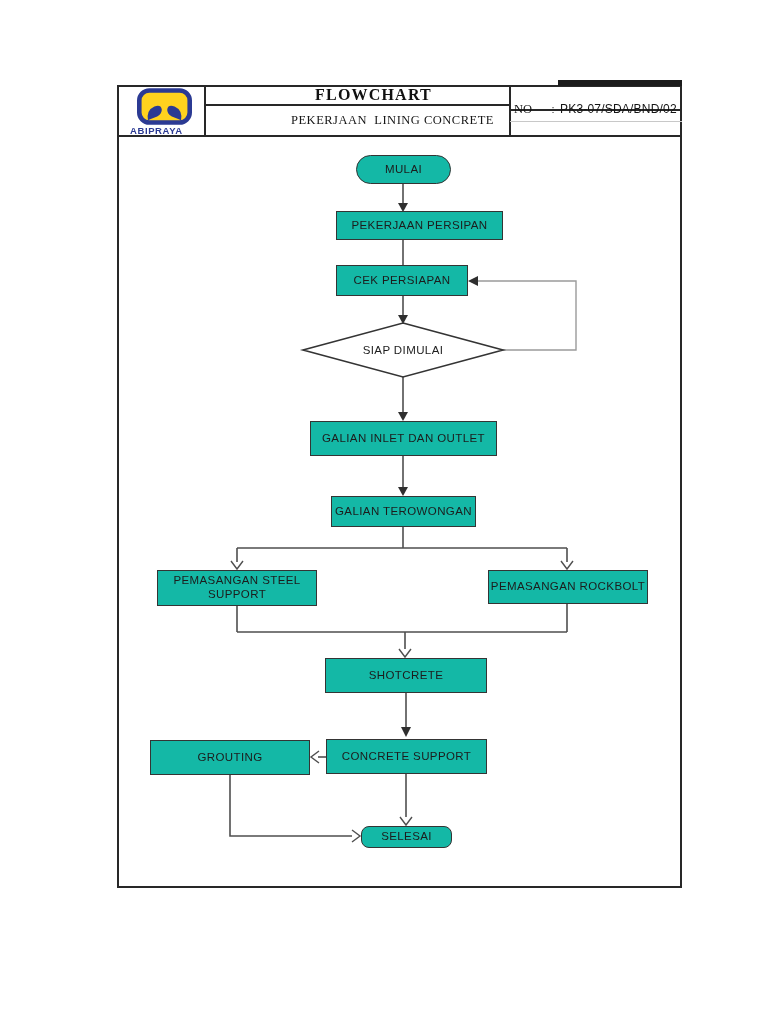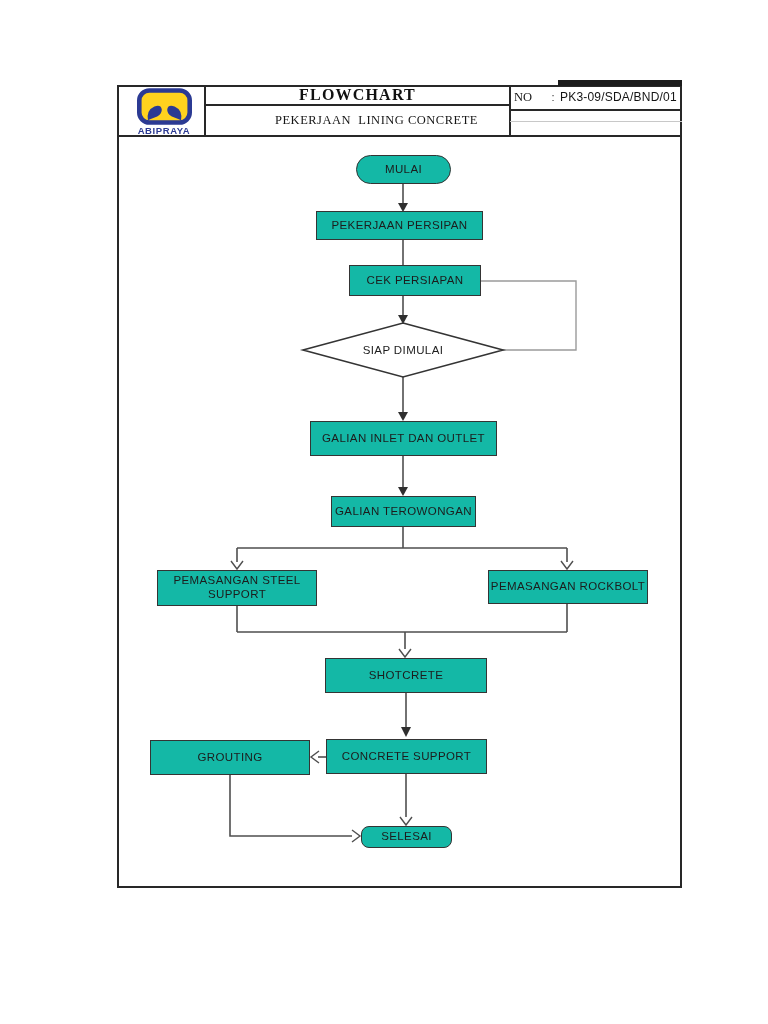--- a/index.html
+++ b/index.html
@@ -5,28 +5,28 @@
   html,body{margin:0;padding:0;}
   body{
     width:768px;height:1024px;background:#ffffff;position:relative;overflow:hidden;
     font-family:"Liberation Sans",sans-serif;color:#1c1c1c;
   }
   .abs{position:absolute;}
   
   .frame{left:117px;top:85px;width:565px;height:803px;border:2px solid #282828;box-sizing:border-box;background:#fff;}
   .hline,.vline{background:#282828;}
   .light{background:#c8c8c8;}
-  .cell{display:flex;align-items:center;justify-content:center;box-sizing:border-box;}
+  .cell{display:flex;align-items:center;justify-content:center;box-sizing:border-box;margin-left:16px;}
   .doc-title{font-family:"Liberation Serif",serif;font-weight:bold;font-size:16px;letter-spacing:1.2px;color:#111;}
   .doc-subtitle{font-family:"Liberation Serif",serif;font-size:12.5px;letter-spacing:.5px;color:#161616;white-space:pre;}
   .no-row{display:flex;align-items:center;box-sizing:border-box;padding-left:4px;}
   .no-label{font-family:"Liberation Serif",serif;font-size:12.5px;color:#141414;width:32px;}
   .no-colon{font-size:11px;color:#333;width:14px;text-align:center;}
   .no-value{font-size:12px;letter-spacing:.2px;color:#141414;}
-  .brand-text{font-size:9.5px;font-weight:bold;letter-spacing:.6px;color:#2b3a93;text-align:center;}
+  .brand-text{font-size:9.5px;font-weight:bold;letter-spacing:.6px;color:#2b3a93;text-align:left;}
   
   .node{
     position:absolute;display:flex;align-items:center;justify-content:center;text-align:center;
     background:#14b8a6;border:1.6px solid #343434;box-sizing:border-box;
     font-size:11.5px;letter-spacing:.4px;color:#1c1c1c;line-height:1.2;
   }
   .terminator{border-radius:15px;border-width:1.8px;}
   .small-terminator{border-radius:8px;}
   .diamond-label{position:absolute;display:flex;align-items:center;justify-content:center;text-align:right;
     font-size:11.5px;letter-spacing:.4px;color:#1c1c1c;}
@@ -49,24 +49,24 @@
   <svg width="55" height="37" viewBox="0 0 60 40" style="position:static;">
     <rect x="2.5" y="2.5" width="55" height="35" rx="11" fill="#ffd21e" stroke="#2b3a93" stroke-width="5"></rect>
     <path d="M12 35 Q10 24 19 20 Q26 17.5 27 23 Q27.5 28 22 31 Q15.5 33.5 12 35 Z" fill="#2b3a93"></path>
     <path d="M48 35 Q50 24 41 20 Q34 17.5 33 23 Q32.5 28 38 31 Q44.5 33.5 48 35 Z" fill="#2b3a93"></path>
   </svg>
 </div>
 <div class="abs brand-text" style="left:130px;top:125px;width:68px;">ABIPRAYA</div>
 
 <div class="abs cell doc-title" style="left:205px;top:85px;width:305px;height:20px;">FLOWCHART</div>
 <div class="abs cell doc-subtitle" style="left:205px;top:105px;width:343px;height:30px;">PEKERJAAN  LINING CONCRETE</div>
-<div class="abs no-row" style="left:510px;top:85px;width:172px;height:24px;">
+<div class="abs no-row" style="left:510px;top:97px;width:172px;height:24px;">
   <span class="no-label">NO</span>
   <span class="no-colon">:</span>
-  <span class="no-value">PK3-09/SDA/BND/01</span>
+  <span class="no-value">PK3-07/SDA/BND/02</span>
 </div>
 
 <svg width="768" height="1024" viewBox="0 0 768 1024">
   <g stroke="#4f4f4f" stroke-width="1.6" fill="none">
     <path d="M403 184 V203"></path>
     <path d="M403 240 V265"></path>
     <path d="M403 296 V315"></path>
     <path d="M403 377 V412"></path>
     <path d="M403 456 V487"></path>
     <path d="M403 527 V548 M237 548 H567 M237 548 V562 M567 548 V562"></path>
@@ -90,22 +90,22 @@
     <polyline points="561,561 567,569 573,561"></polyline>
     <polyline points="399,649 405,657 411,649"></polyline>
     <polyline points="319,751 311,757 319,763"></polyline>
     <polyline points="400,817 406,825 412,817"></polyline>
     <polyline points="352,830 360,836 352,842"></polyline>
   </g>
   <polygon points="403,323 503,350 403,377 303,350" fill="#ffffff" stroke="#343434" stroke-width="1.6"></polygon>
 </svg>
 
 <div class="node terminator" style="left:356px;top:155px;width:95px;height:29px;">MULAI</div>
-<div class="node" style="left:316px;top:211px;width:167px;height:29px;">PEKERJAAN PERSIPAN</div>
-<div class="node" style="left:336px;top:265px;width:132px;height:31px;margin-left:13px;">CEK PERSIAPAN</div>
+<div class="node" style="left:336px;top:211px;width:167px;height:29px;">PEKERJAAN PERSIPAN</div>
+<div class="node" style="left:336px;top:265px;width:132px;height:31px;">CEK PERSIAPAN</div>
 <div class="diamond-label" style="left:343px;top:340px;width:120px;height:20px;">SIAP DIMULAI</div>
 <div class="node" style="left:310px;top:421px;width:187px;height:35px;">GALIAN INLET DAN OUTLET</div>
 <div class="node" style="left:331px;top:496px;width:145px;height:31px;">GALIAN TEROWONGAN</div>
 <div class="node" style="left:157px;top:570px;width:160px;height:36px;padding:0 12px;">PEMASANGAN STEEL SUPPORT</div>
 <div class="node" style="left:488px;top:570px;width:160px;height:34px;">PEMASANGAN ROCKBOLT</div>
 <div class="node" style="left:325px;top:658px;width:162px;height:35px;">SHOTCRETE</div>
 <div class="node" style="left:326px;top:739px;width:161px;height:35px;">CONCRETE SUPPORT</div>
 <div class="node" style="left:150px;top:740px;width:160px;height:35px;">GROUTING</div>
 <div class="node small-terminator" style="left:361px;top:826px;width:91px;height:22px;">SELESAI</div>
 

